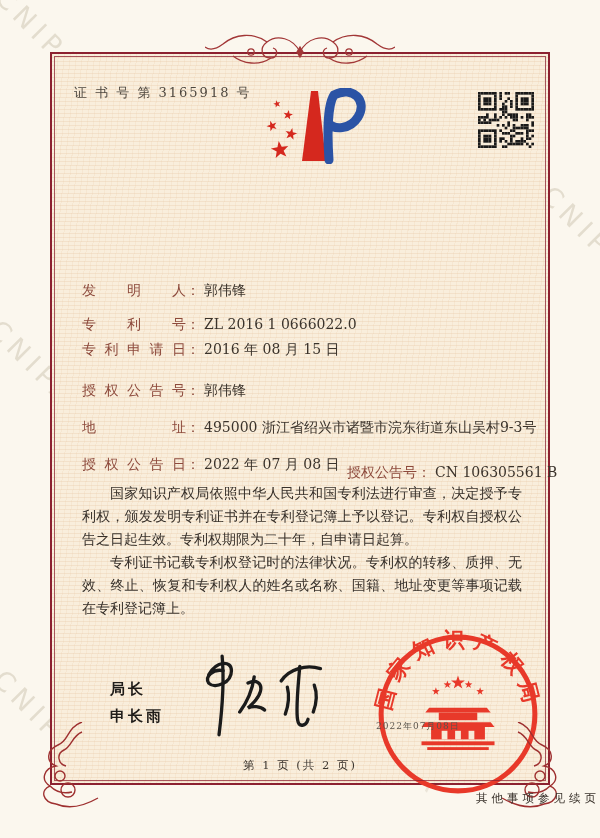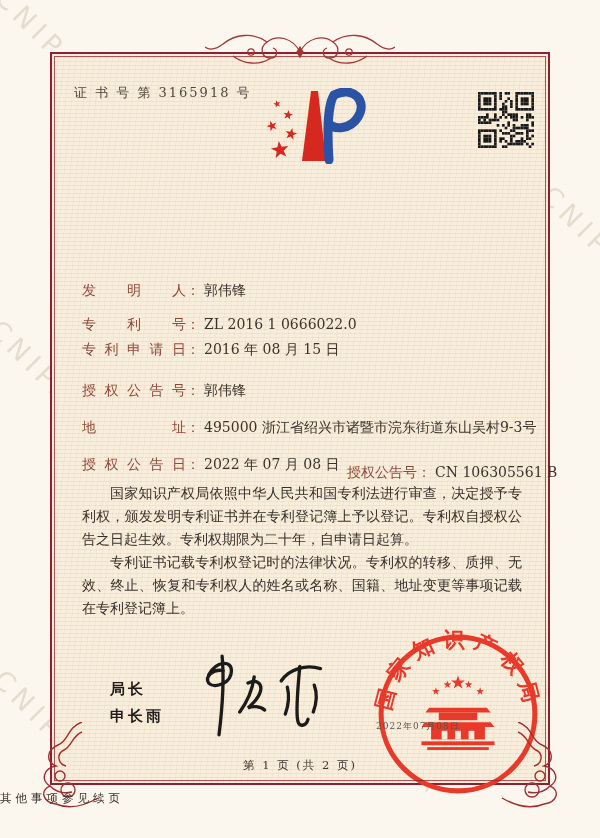--- a/index.html
+++ b/index.html
@@ -28,21 +28,21 @@
              color:#37302a;text-align:justify;}
   .body-text p{margin:0;text-indent:2em;}
   .director{position:absolute;left:58px;top:622px;font-size:15px;color:#201d1a;
             letter-spacing:3px;line-height:27px;font-weight:600;
             font-family:"DejaVu Sans","Liberation Sans",sans-serif;}
   .signature{position:absolute;left:138px;top:598px;}
   .seal{position:absolute;left:320px;top:574px;}
   .seal-date{position:absolute;left:324px;top:666px;font-size:9px;color:#5a544c;letter-spacing:1px;}
   .page-info{position:absolute;top:704px;left:0;width:100%;text-align:center;font-size:11.5px;
              color:#3c352e;letter-spacing:2px;}
-  .footer-note{position:absolute;top:791px;left:0;width:100%;text-align:left;font-size:11.5px;
+  .footer-note{position:absolute;top:791px;left:0;width:100%;text-align:right;font-size:11.5px;
                letter-spacing:4px;color:#3a332c;}
   .ornament{position:absolute;pointer-events:none;}
 </style>
 </head>
 <body>
 
 <div class="page">
 
   <span class="watermark" style="left:-16px;top:16px">CNIPA</span>
   <span class="watermark" style="left:208px;top:98px;opacity:.2">CNIPA</span>

